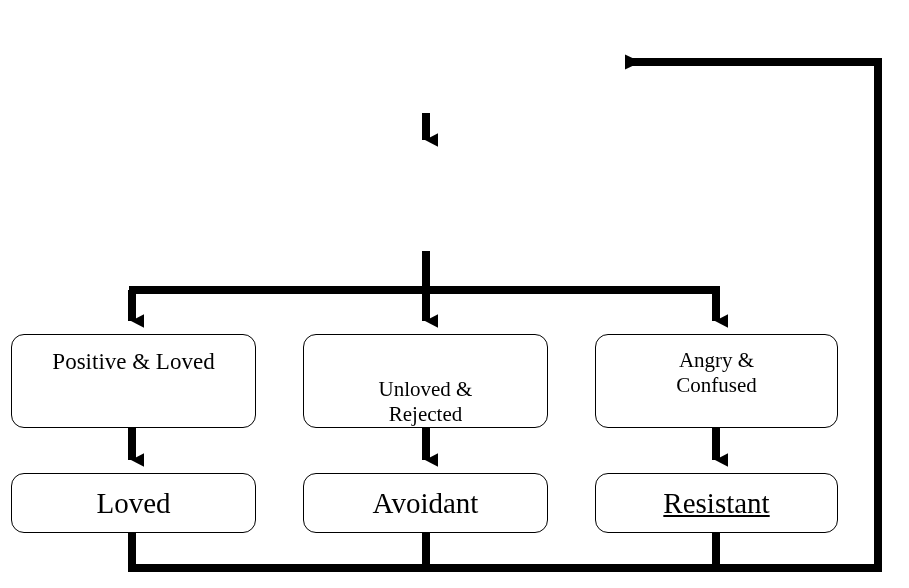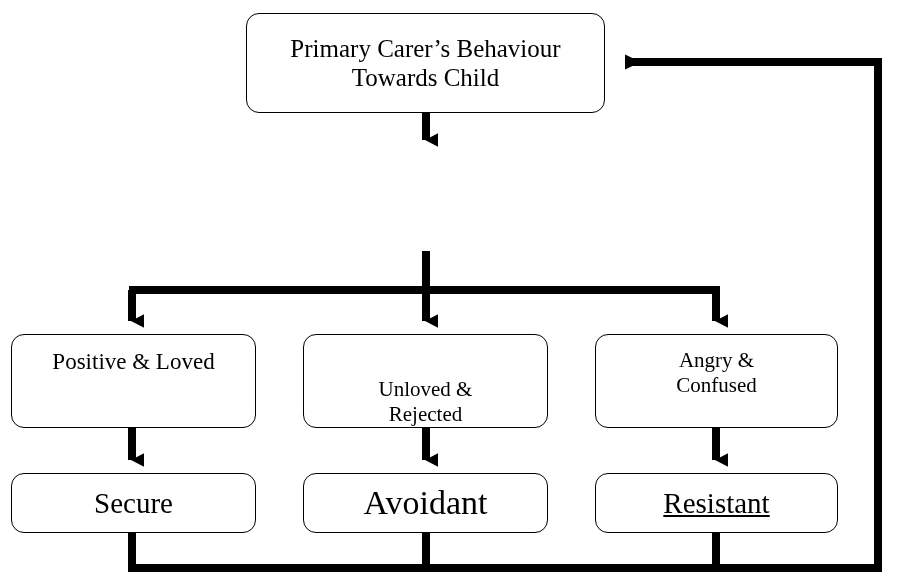--- a/index.html
+++ b/index.html
@@ -75,21 +75,21 @@
     padding-top: 13px;
   }
   .node-secure {
     left: 11px;  top: 473px;  width: 245px;  height: 60px;
     align-items: center;
     font-size: 29px;
   }
   .node-avoidant {
     left: 303px;  top: 473px;  width: 245px;  height: 60px;
     align-items: center;
-    font-size: 34px;
+    font-size: 29px;
   }
   .node-resistant {
     left: 595px;  top: 473px;  width: 243px;  height: 60px;
     align-items: center;
     font-size: 29px;
     text-decoration: underline;
   }
 </style>
 </head>
 <body>
@@ -138,42 +138,38 @@
     <g>
       <line x1="132" y1="533" x2="132" y2="568" stroke="#000000" stroke-width="8"></line>
       <line x1="426" y1="533" x2="426" y2="568" stroke="#000000" stroke-width="8"></line>
       <line x1="716" y1="533" x2="716" y2="568" stroke="#000000" stroke-width="8"></line>
       <line x1="128" y1="568" x2="878" y2="568" stroke="#000000" stroke-width="8"></line>
       <line x1="878" y1="572" x2="878" y2="62" stroke="#000000" stroke-width="8"></line>
       <line x1="882" y1="62" x2="625" y2="62" stroke="#000000" stroke-width="8" marker-end="url(#arrowLeft)"></line>
     </g>
   </svg>
 
-  <div class="node node-carer">
-    <span class="label">Primary Carer’s Behaviour
-Towards Child</span>
-  </div>
 
 
   <div class="node node-positive">
     <span class="label">Positive &amp; Loved</span>
   </div>
 
   <div class="node node-unloved">
     <span class="label">Unloved &amp;
 Rejected</span>
   </div>
 
   <div class="node node-angry">
     <span class="label">Angry &amp;
 Confused</span>
   </div>
 
   <div class="node node-secure">
-    <span class="label">Secure</span>
+    <span class="label">Loved</span>
   </div>
 
   <div class="node node-avoidant">
     <span class="label">Avoidant</span>
   </div>
 
   <div class="node node-resistant">
     <span class="label">Resistant</span>
   </div>
 

